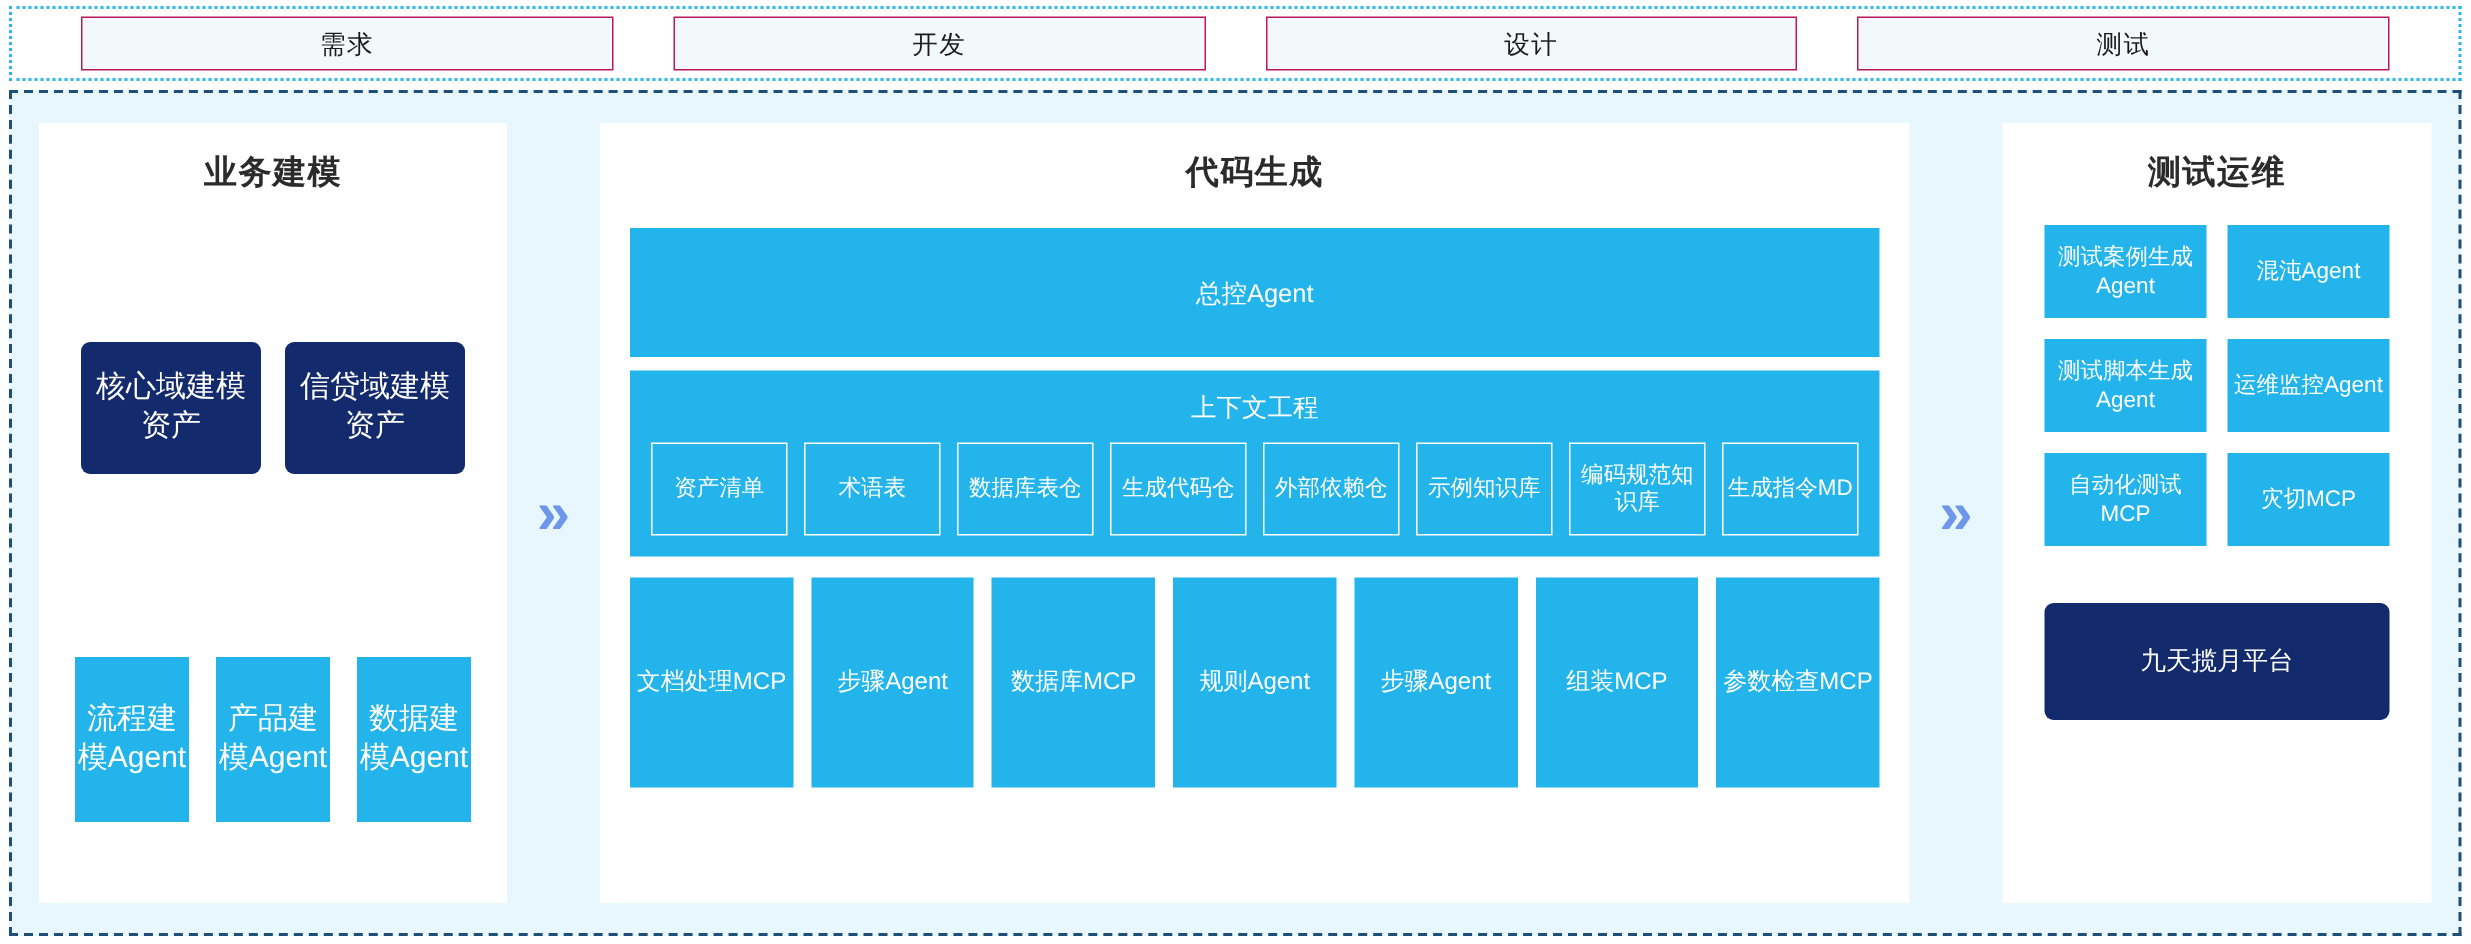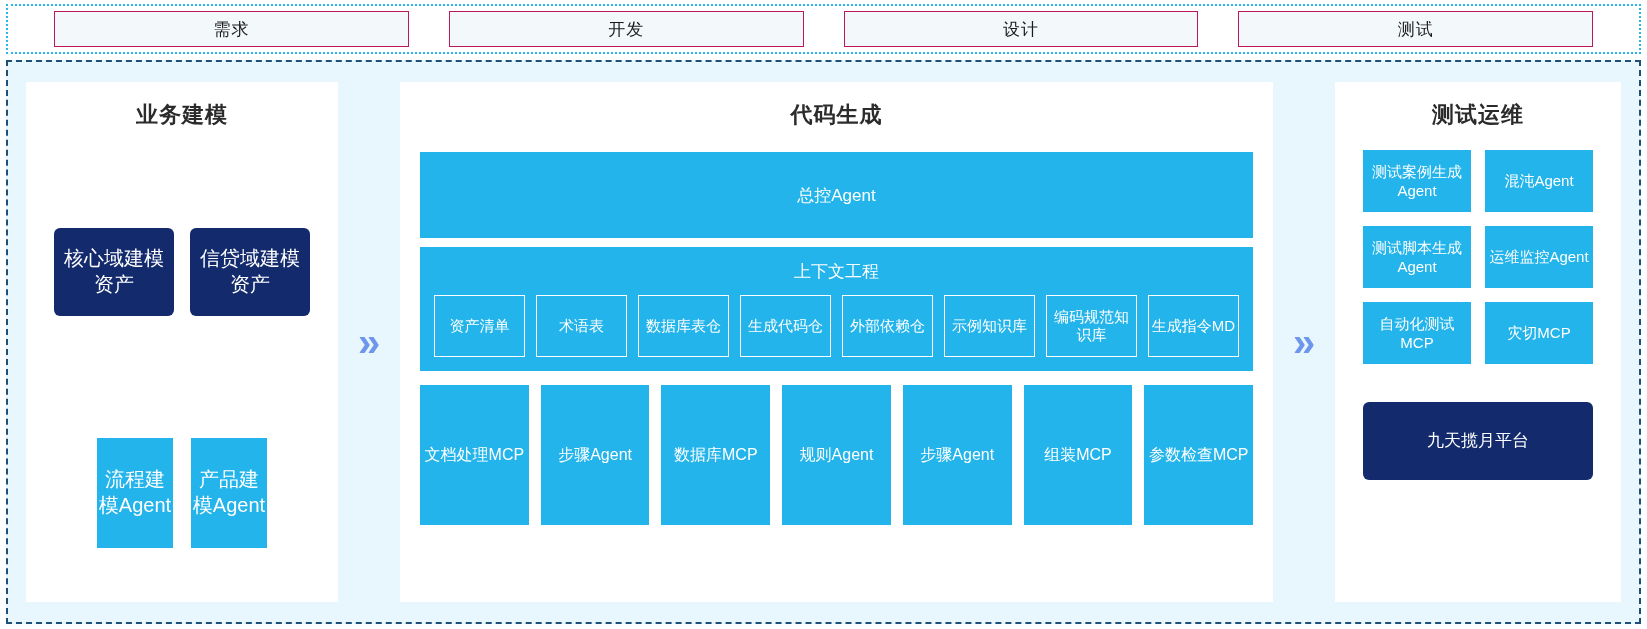--- a/index.html
+++ b/index.html
@@ -236,20 +236,21 @@
       <div class="panel-title">业务建模</div>
 
       <div class="left-navy-row">
         <div class="card card-navy">核心域建模资产</div>
         <div class="card card-navy">信贷域建模资产</div>
       </div>
 
       <div class="left-agent-row">
         <div class="card card-blue">流程建模Agent</div>
         <div class="card card-blue">产品建模Agent</div>
+        <div class="card card-blue">数据建模Agent</div>
       </div>
     </div>
 
     <div class="arrow-col">
       <span class="chevron">»</span>
     </div>
 
     <div class="panel panel-mid">
       <div class="panel-title">代码生成</div>
 

